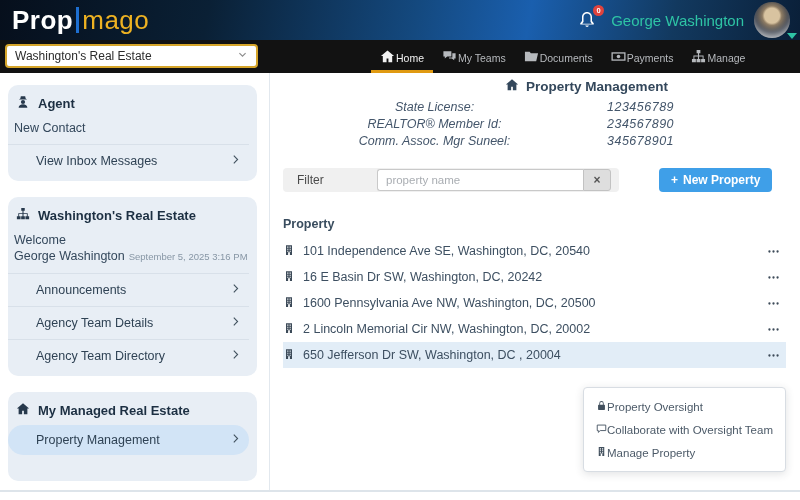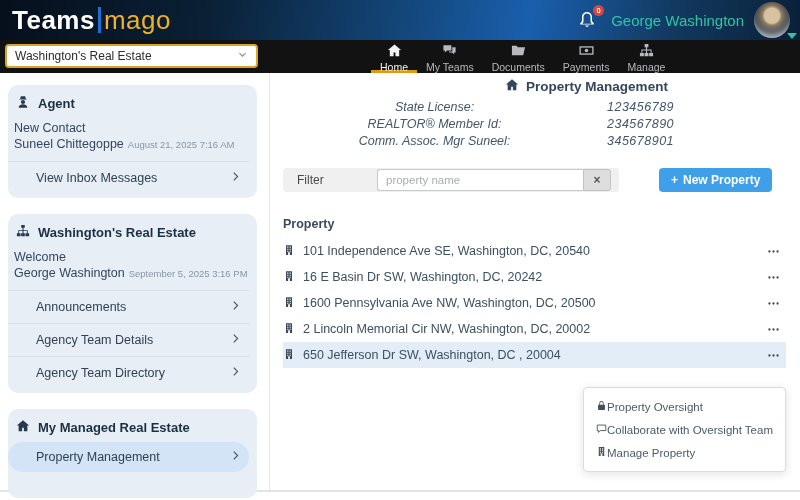--- a/index.html
+++ b/index.html
@@ -26,21 +26,21 @@
   .caret{position:absolute;right:-7px;bottom:-1px;width:0;height:0;
          border-left:5px solid transparent;border-right:5px solid transparent;border-top:6px solid #2ec4a5;}
 
   
   .navbar{position:relative;height:33px;background:#121212;display:flex;align-items:stretch;}
   .agency-select{position:absolute;left:5px;top:4px;width:253px;height:24px;box-sizing:border-box;
       background:#fff;border:2px solid #d6a52a;border-radius:4px;display:flex;align-items:center;
       padding:0 8px;font-size:12px;color:#2b2b2b;cursor:pointer;}
   .agency-select .chev{margin-left:auto;color:#8a8a8a;}
   .nav-items{position:absolute;left:371px;top:0;height:33px;display:flex;}
-  .nav-item{display:flex;flex-direction:column;align-items:center;justify-content:center;
+  .nav-item{display:flex;flex-direction:row;align-items:center;justify-content:center;
       padding:2px 9px 0 9px;color:#b6b9bd;font-size:10.5px;gap:1px;cursor:pointer;box-sizing:border-box;}
   .nav-item svg{width:15px;height:15px;}
   .nav-item.active{color:#f2f2f2;border-bottom:3px solid #e09a12;padding-top:5px;}
 
   
   .content{display:flex;height:417px;border-bottom:2px solid #dde4ea;}
 
   
   .sidebar{width:270px;box-sizing:border-box;border-right:1px solid #e2e8ee;padding-top:12px;flex:none;}
   .card{margin:0 12px 16px 8px;background:#e8eef5;border-radius:10px;padding:10px 8px 4px 0;}
@@ -101,21 +101,21 @@
       font-size:11.5px;color:#4c5a68;cursor:pointer;white-space:nowrap;}
   .ctx-item svg{width:11px;height:11px;flex:none;color:#42505e;}
 </style>
 </head>
 <body>
 
 <div class="app">
 
   <div class="hdr">
     <div class="logo">
-      <span class="p1">Teams</span>
+      <span class="p1">Prop</span>
       <span class="pipe"></span>
       <span class="p2">mago</span>
     </div>
     <div class="hdr-right">
       <div class="bell-wrap">
         <span>
           <svg viewBox="0 0 16 16" fill="currentColor">
               <path d="M8 1.6c-2.3 0-4 1.8-4 4v3.2L2.6 10.6v.9h10.8v-.9L12 8.8V5.6c0-2.2-1.7-4-4-4zm0 1.2c1.6 0 2.8 1.2 2.8 2.8v3.7l1 1.6H4.2l1-1.6V5.6c0-1.6 1.2-2.8 2.8-2.8zM6.6 12.4a1.5 1.5 0 0 0 2.9 0z"></path>
             </svg>
         </span>
@@ -180,23 +180,20 @@
       <div class="card">
         <div class="card-title">
           <span>
             <svg viewBox="0 0 16 16" fill="currentColor">
                 <path d="M5.5 1.5h5l.5 2.6 1.6.9H3.4L5 4.1zM8 5.6A2.4 2.4 0 1 1 8 10.4 2.4 2.4 0 0 1 8 5.6zM3 14.5c0-2.6 2.2-4 5-4s5 1.4 5 4z"></path>
               </svg>
           </span>
           <span>Agent</span>
         </div>
         <div class="card-sub">New Contact</div>
-        <div class="card-sub" style="margin-top:0;">
-          <span>Suneel Chittegoppe</span><span class="tiny">August 21, 2025 7:16 AM</span>
-        </div>
         <div class="card-item">
           <span>View Inbox Messages</span>
           <span class="chev">
             <svg viewBox="0 0 16 16" fill="none" stroke="currentColor" stroke-width="1.6">
                 <path d="M5.5 2.5 11 8l-5.5 5.5"></path>
               </svg>
           </span>
         </div>
       </div>
 

